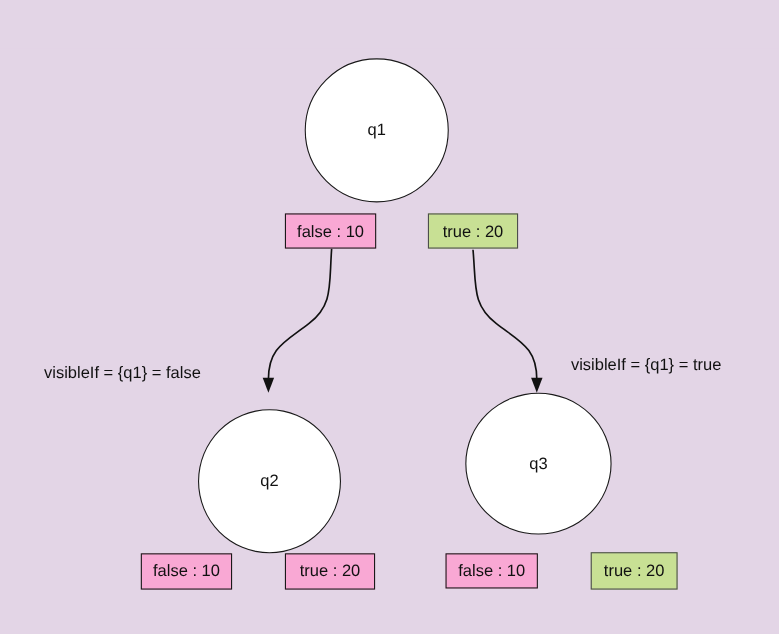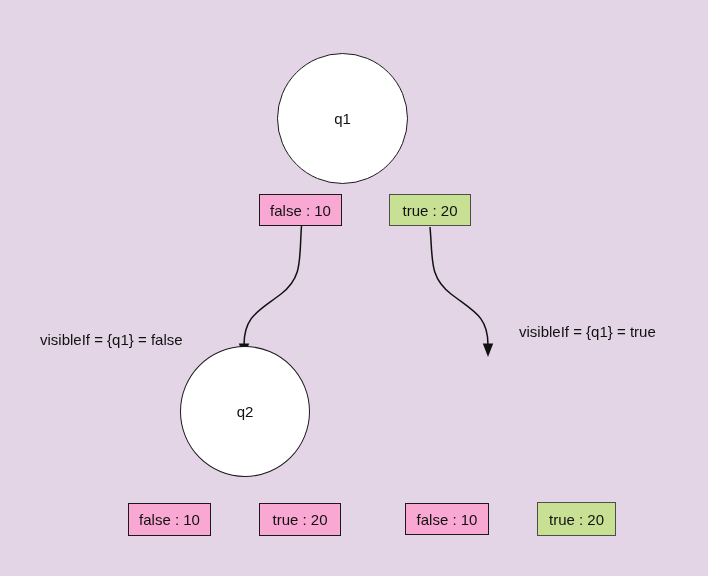--- a/index.html
+++ b/index.html
@@ -57,21 +57,21 @@
     position:absolute;
     background:#ffffff;
     border:2px solid #1a1a1a;
     display:flex;
     align-items:center;
     justify-content:center;
     font-size:15px;
     box-sizing:border-box;
   }
   #node-q1{left:277px;top:9px;width:131px;height:131px;}
-  #node-q2{left:180px;top:302px;width:130px;height:131px;text-align:center;}
+  #node-q2{left:180px;top:328px;width:130px;height:131px;text-align:center;}
   #node-q3{left:423px;top:313px;width:133px;height:129px;}
   #box-q1-false{left:259px;top:150px;width:83px;height:32px;}
   #box-q1-true{left:389px;top:150px;width:82px;height:32px;}
   #box-q2-false{left:128px;top:459px;width:83px;height:33px;}
   #box-q2-true{left:259px;top:459px;width:82px;height:33px;}
   #box-q3-false{left:405px;top:459px;width:84px;height:32px;}
   #box-q3-true{left:537px;top:458px;width:79px;height:34px;}
   #total-box{left:281px;top:510px;width:147px;height:47px;}
   #cond-left{left:40px;top:287px;}
   #cond-right{left:519px;top:279px;}
@@ -102,20 +102,23 @@
   <div id="box-q1-true" class="vbox green">
     <span>true : 20</span>
   </div>
 
   <div id="cond-left" class="cond">visibleIf = {q1} = false</div>
   <div id="cond-right" class="cond">visibleIf = {q1} = true</div>
 
   <div id="node-q2" class="node">
     <span>q2</span>
   </div>
+  <div id="node-q3" class="node">
+    <span>q3</span>
+  </div>
 
   <div id="box-q2-false" class="vbox">
     <span>false : 10</span>
   </div>
   <div id="box-q2-true" class="vbox">
     <span>true : 20</span>
   </div>
   <div id="box-q3-false" class="vbox">
     <span>false : 10</span>
   </div>

